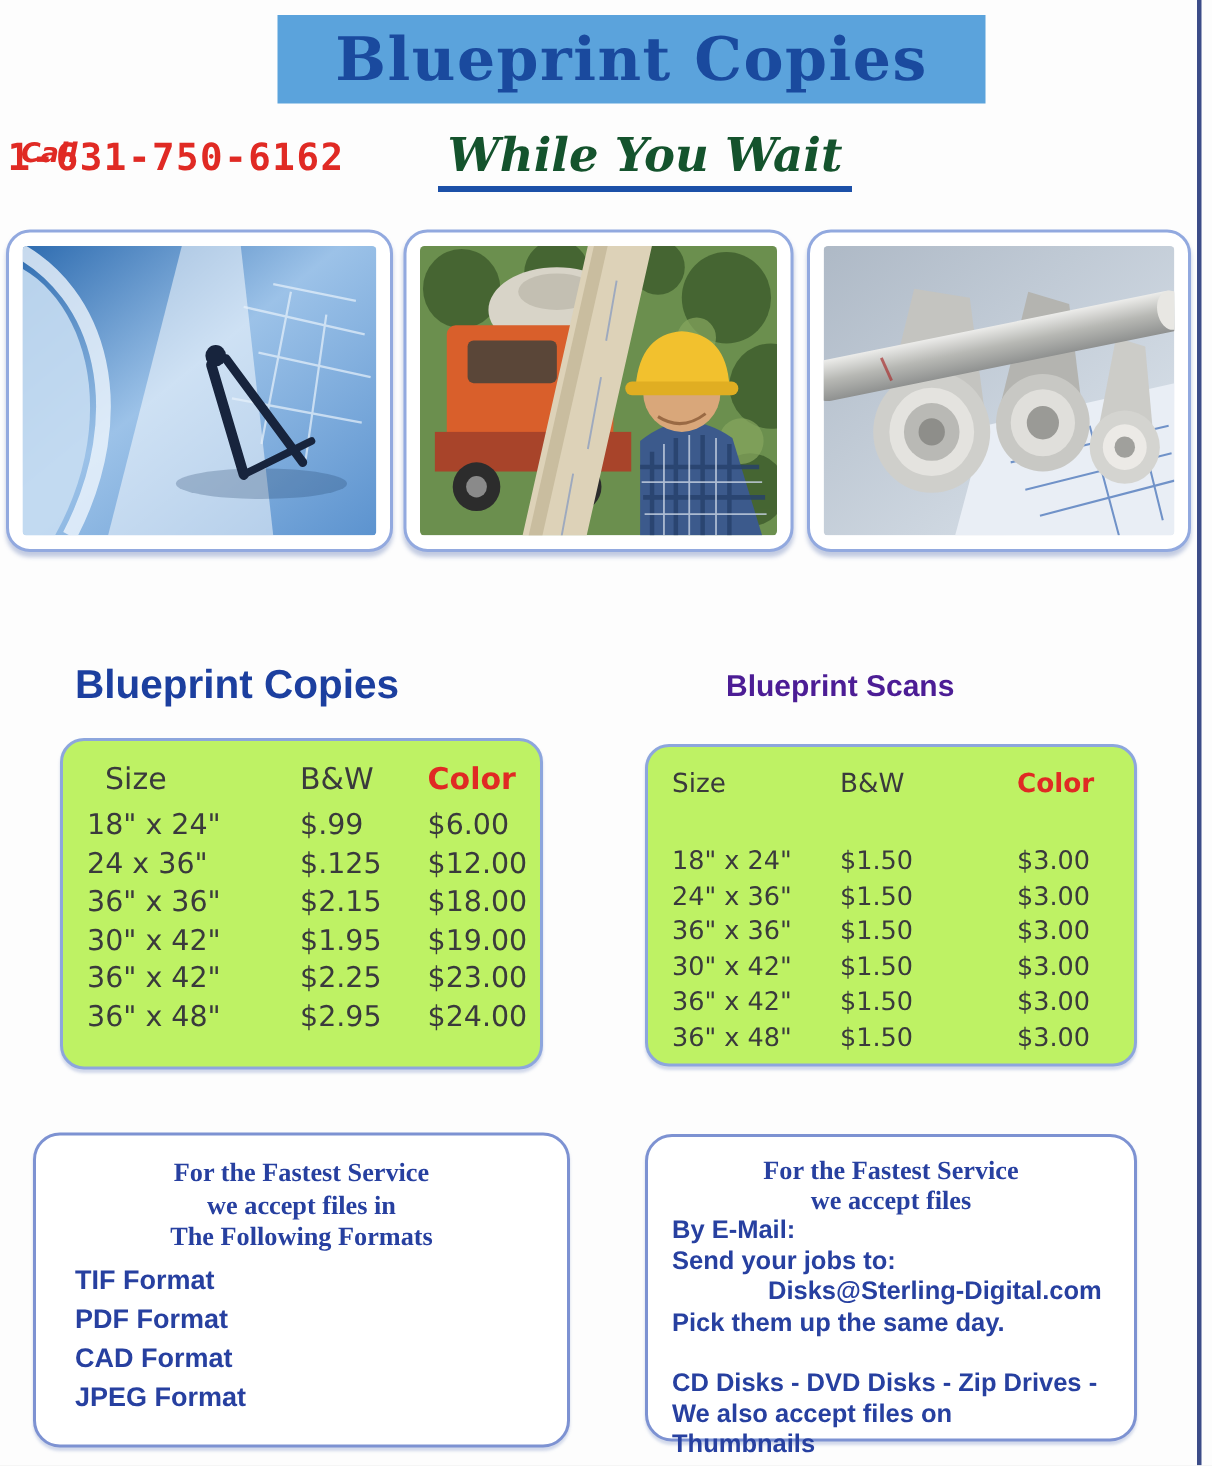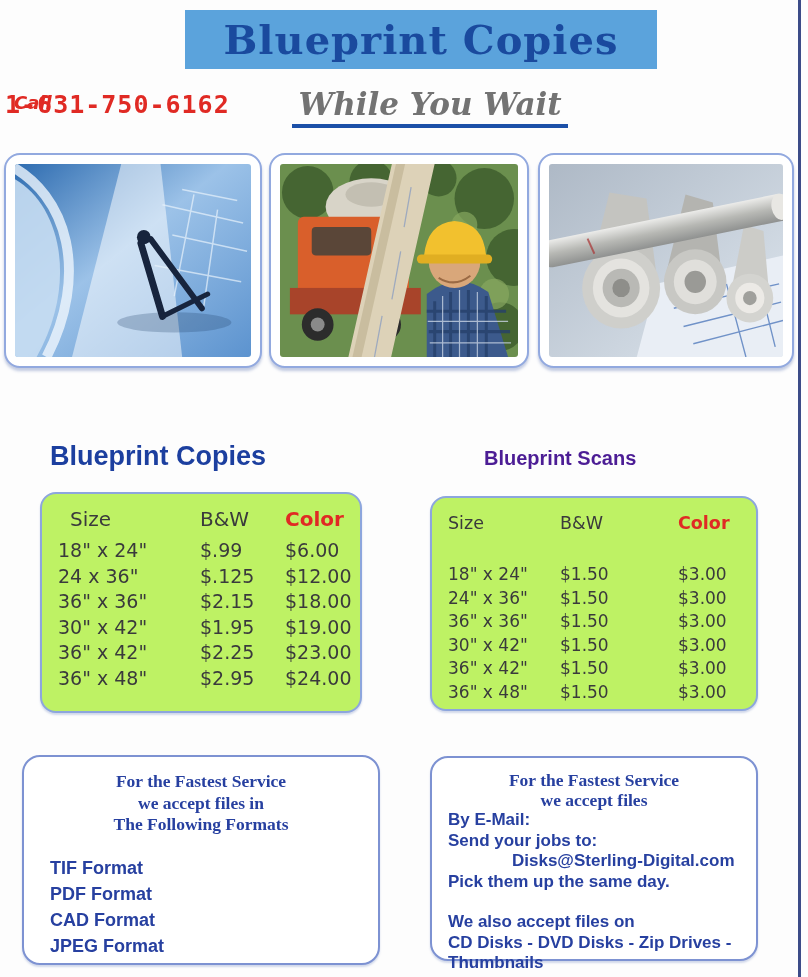--- a/index.html
+++ b/index.html
@@ -27,21 +27,21 @@
     position:absolute; left:185px; top:10px; width:472px; height:59px;
     background:#5ba3dc; display:flex; align-items:center; justify-content:center;
   }
   .title-banner .page-title {
     font-family:"DejaVu Serif", serif; font-weight:bold; font-size:40px;
     color:#1a4a9e; letter-spacing:1px; white-space:nowrap;
   }
   .subtitle-wrap { position:absolute; left:250px; top:86px; width:360px; text-align:center; }
   .subtitle {
     display:inline-block; font-family:"DejaVu Serif", serif; font-weight:bold; font-style:italic;
-    font-size:31px; color:#737373; border-bottom:4px solid #1c50a8; padding:0 6px 2px 6px;
+    font-size:31px; color:#14532d; border-bottom:4px solid #1c50a8; padding:0 6px 2px 6px;
     white-space:nowrap;
   }
 
   
   .photo-frame {
     position:absolute; top:153px; height:215px;
     border:2px solid #92a9df; border-radius:16px; background:#fff; padding:9px;
     box-shadow:0 3px 3px rgba(120,140,190,.45);
   }
   .pf1 { left:4px;   width:258px; }
@@ -79,21 +79,21 @@
   
   .info-box {
     position:absolute; background:#fff; border:2px solid #7d92d2; border-radius:18px;
     color:#2740a0; font-weight:bold; font-family:"Liberation Sans", sans-serif;
     box-shadow:0 2px 2px rgba(130,150,200,.35);
   }
   .formats-box { left:22px; top:755px; width:358px; height:210px; }
   .email-box   { left:430px; top:756px; width:328px; height:205px; }
   .center-head { text-align:center; padding-top:14px; font-size:17.5px; line-height:21.5px;font-family:Liberation Serif, serif; }
   .email-box .center-head { padding-top:12px; line-height:20px; }
-  .format-list { margin-top:19px; padding-left:26px; font-size:18px; line-height:26px; }
+  .format-list { margin-top:4px; padding-left:26px; font-size:18px; line-height:26px; }
   .email-lines { padding-left:16px; font-size:17px; line-height:20.5px; white-space:nowrap; }
   .email-address { padding-left:64px; }
   .v-gap { height:20px; }
 </style>
 </head>
 <body>
 
 <div id="page">
   <div class="edge-line"></div>
 
@@ -303,18 +303,18 @@
     <div class="center-head">
       <div>For the Fastest Service</div>
       <div>we accept files</div>
     </div>
     <div class="email-lines">
       <div>By E-Mail:</div>
       <div>Send your jobs to:</div>
       <div class="email-address">Disks@Sterling-Digital.com</div>
       <div>Pick them up the same day.</div>
       <div class="v-gap"></div>
+      <div>CD Disks - DVD Disks - Zip Drives -</div>
       <div>We also accept files on</div>
-      <div>CD Disks - DVD Disks - Zip Drives -</div>
       <div>Thumbnails</div>
     </div>
   </div>
 </div>
 
 </body></html>

